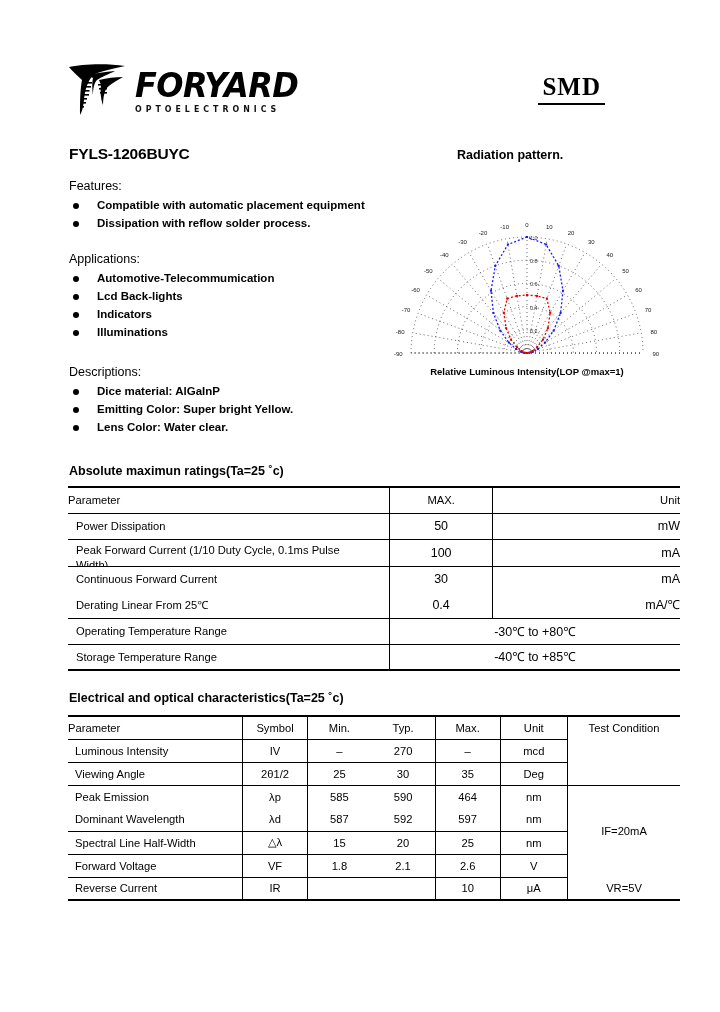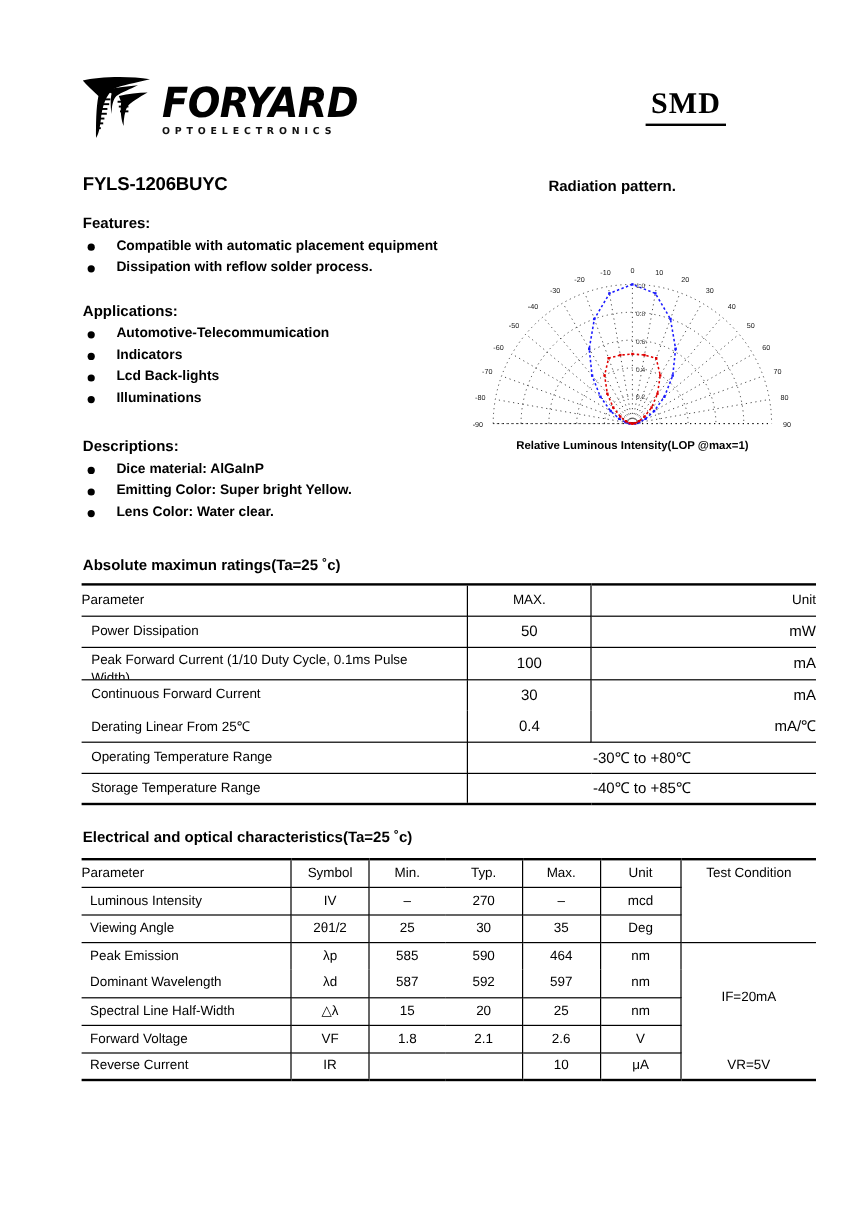--- a/index.html
+++ b/index.html
@@ -94,21 +94,21 @@
   }
 
   
   .block {
     position: absolute;
     left: 52px;
     width: 330px;
   }
   .block-head {
     font-size: 12.5px;
-    font-weight: bold;
+    font-weight: normal;
     margin-bottom: 4px;
   }
   ul.bullets {
     list-style: none;
     margin: 0;
     padding: 0;
   }
   ul.bullets li {
     position: relative;
     padding-left: 28px;
@@ -250,22 +250,22 @@
     <ul class="bullets">
       <li>Compatible with automatic placement equipment</li>
       <li>Dissipation with reflow solder process.</li>
     </ul>
   </div>
 
   <div class="block" id="applications-block">
     <div class="block-head">Applications:</div>
     <ul class="bullets">
       <li>Automotive-Telecommumication</li>
+      <li>Lcd Back-lights</li>
       <li>Indicators</li>
-      <li>Lcd Back-lights</li>
       <li>Illuminations</li>
     </ul>
   </div>
 
   <div class="block" id="descriptions-block">
     <div class="block-head">Descriptions:</div>
     <ul class="bullets">
       <li>Dice material: AlGaInP</li>
       <li>Emitting Color: Super bright Yellow.</li>
       <li>Lens Color: Water clear.</li>

